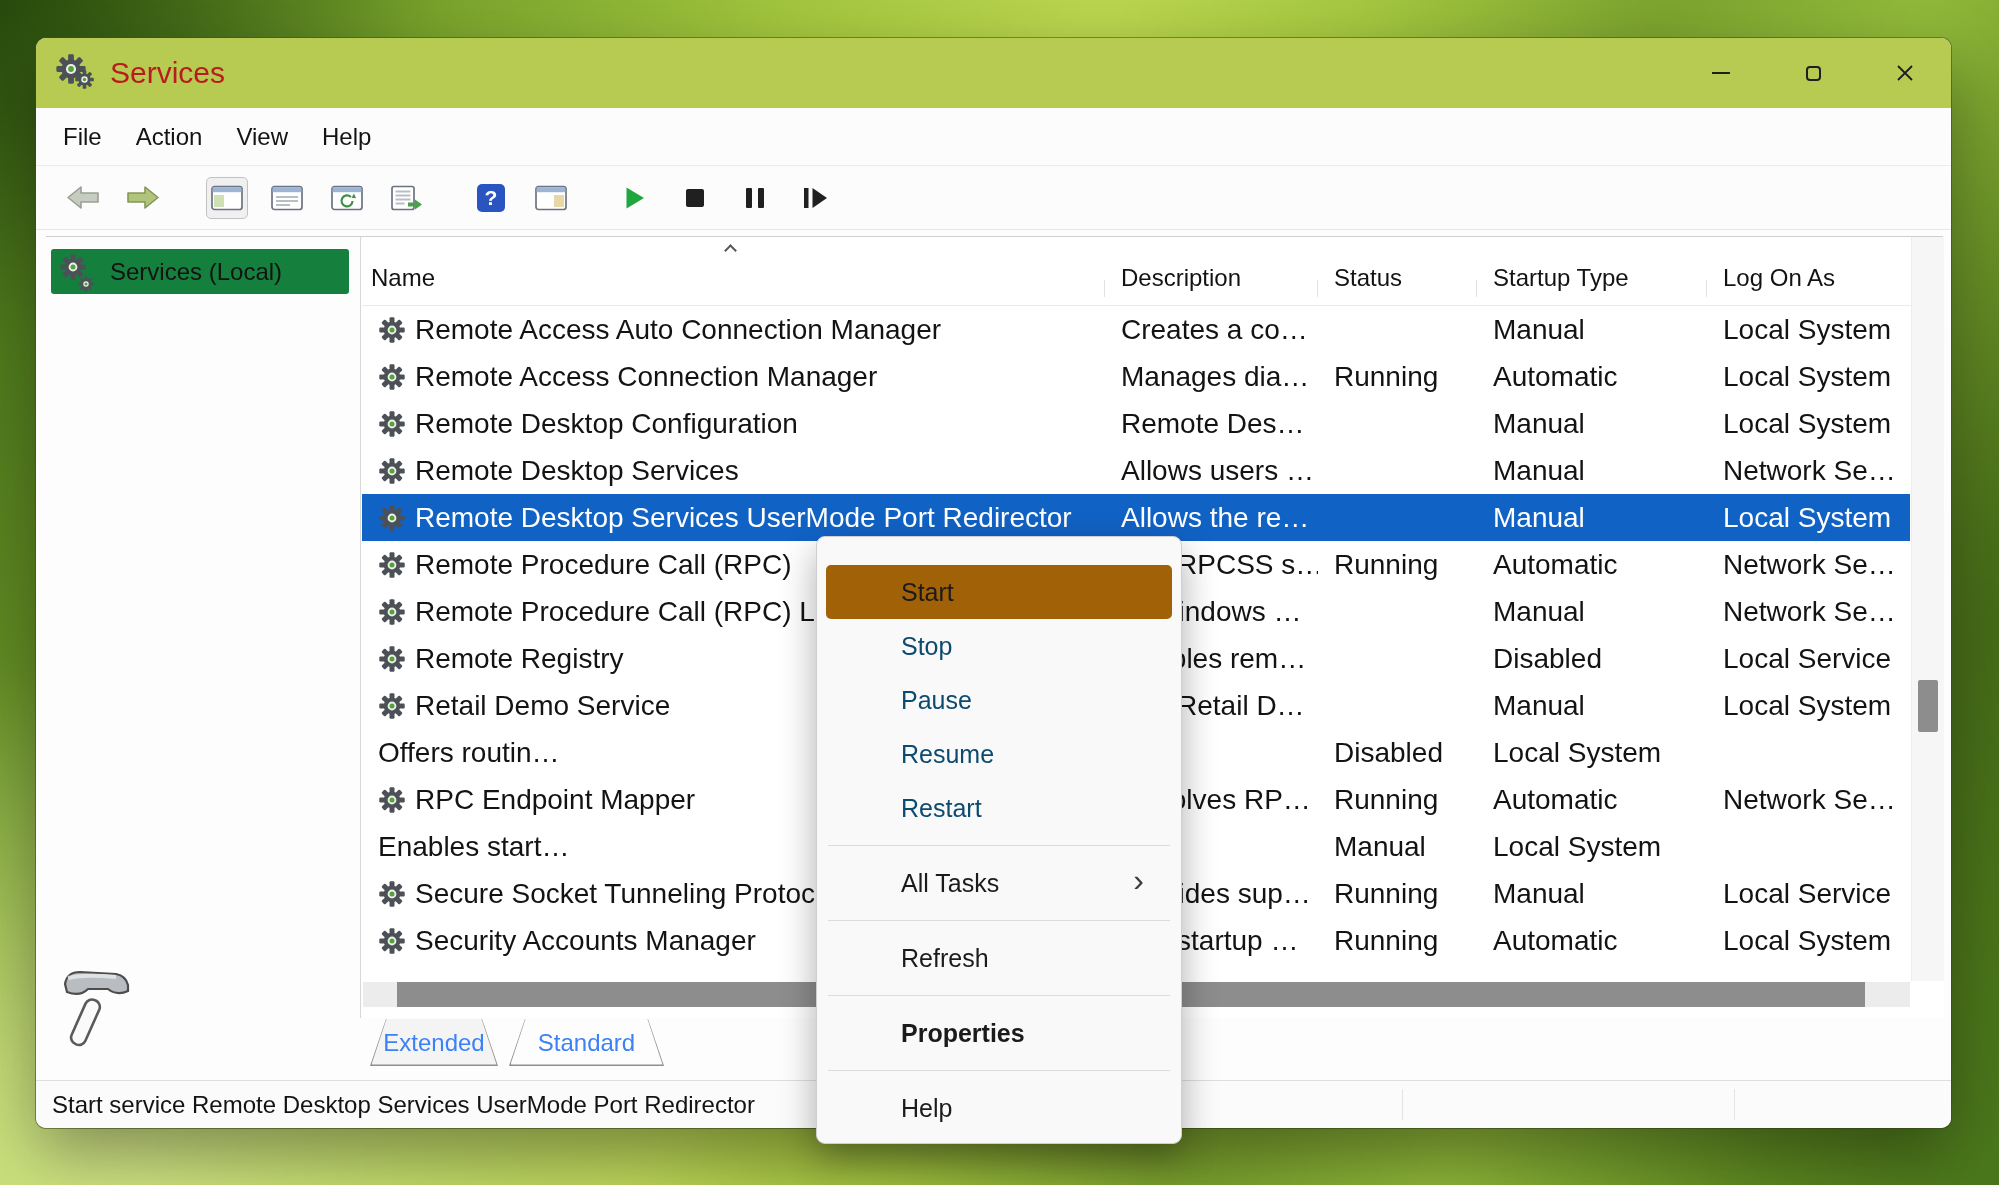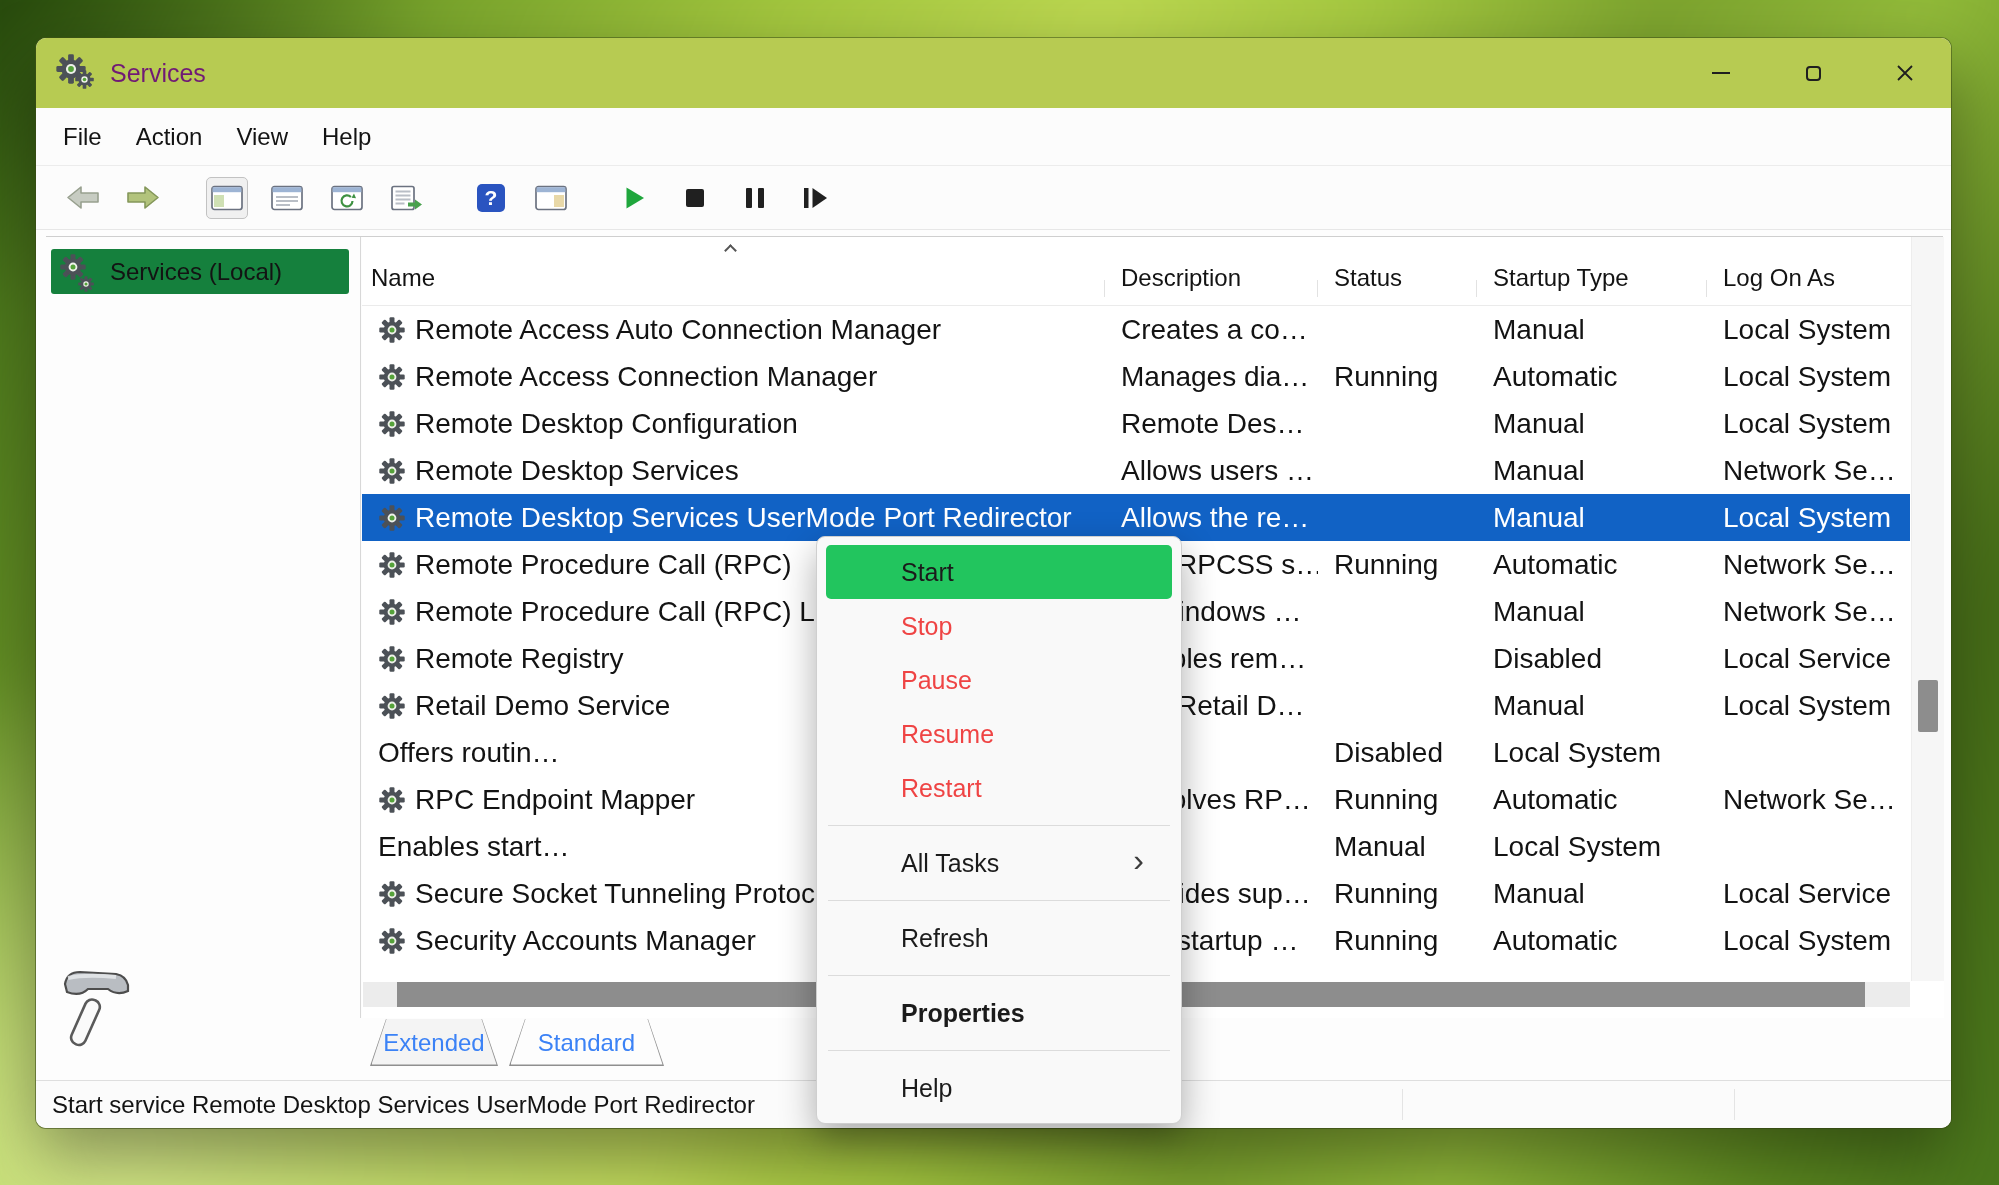--- a/index.html
+++ b/index.html
@@ -23,21 +23,21 @@
 
   
   .window { position:absolute; left:36px; top:38px; width:1915px; height:1090px;
     background:#fdfdfd; border-radius:10px; overflow:hidden;
     box-shadow:0 30px 70px rgba(0,0,0,.40), 0 0 0 1px rgba(70,90,25,.55); }
 
   .titlebar { height:70px; background:var(--titlebar,#b7cb52); display:flex; align-items:center; padding-left:20px; }
   .title-icon { position:relative; width:44px; height:44px; margin-right:10px; flex:none; }
   .title-icon .g1 { position:absolute; left:0; top:3px; }
   .title-icon .g2 { position:absolute; left:19px; top:19px; }
-  .title-text { font-size:25px; color:#701a75; }
+  .title-text { font-size:30px; color:#b91c1c; }
   .win-controls { margin-left:auto; display:flex; height:100%; }
   .win-btn { width:92px; height:100%; display:flex; align-items:center; justify-content:center; }
   .glyph-min { width:18px; height:2px; background:#1f1f1f; }
   .glyph-max { width:15px; height:15px; border:2px solid #1f1f1f; border-radius:4px; }
 
   .menubar { height:58px; background:#fcfcfc; border-bottom:1px solid #ececec; display:flex; align-items:center; padding-left:10px; }
   .menu-btn { padding:0 17px; height:42px; line-height:42px; font-size:24px; border-radius:5px; }
 
   .toolbar { height:64px; background:#fcfcfc; border-bottom:1px solid #e7e7e7; display:flex; align-items:center; padding-left:26px; gap:18px; }
   .tbtn { width:42px; height:42px; display:flex; align-items:center; justify-content:center; flex:none; }
@@ -89,22 +89,22 @@
   .statusbar { position:absolute; left:0; right:0; bottom:0; height:48px; background:#fbfbfb; border-top:1px solid #dedede; display:flex; align-items:center; padding-left:16px; font-size:24px; }
   .sb-div { position:absolute; top:8px; bottom:8px; width:1px; background:#e4e4e4; }
 
   .hammer { position:absolute; left:20px; top:926px; z-index:6; }
 
   
   #ctx-menu { position:absolute; left:816px; top:536px; width:366px; background:#f9f9f9;
     border:1px solid #cfcfcf; border-radius:9px; box-shadow:0 14px 36px rgba(0,0,0,.32);
     padding:8px 0; z-index:100; }
   .menu-item { height:54px; margin:0 9px; padding-left:75px; border-radius:5px; display:flex; align-items:center; font-size:25px; color:#1b1b1b; position:relative; }
-  .menu-item.hl { background:#22c55e; }
-  .menu-item.disabled { color:#ef4444; }
+  .menu-item.hl { background:#a16207;margin-top:20px; }
+  .menu-item.disabled { color:#0c4a6e; }
   .menu-item.bold { font-weight:bold; }
   .menu-sep { height:1px; background:#dcdcdc; margin:10px 11px; }
   .chev { position:absolute; right:28px; font-size:32px; line-height:1; color:#3c3c3c; top:8px; }
 </style>
 </head>
 <body>
 
 <div class="bg"></div>
 
 <div class="window">

